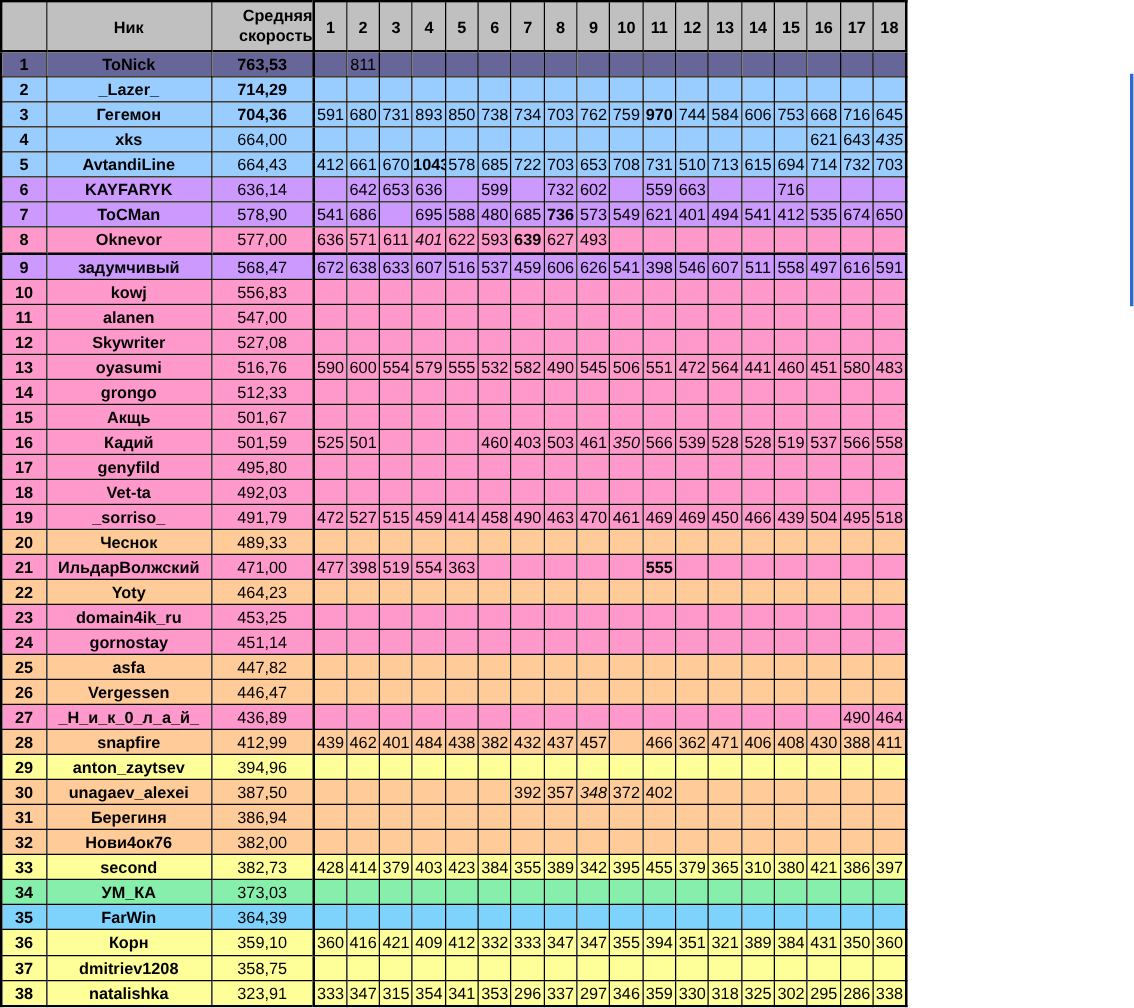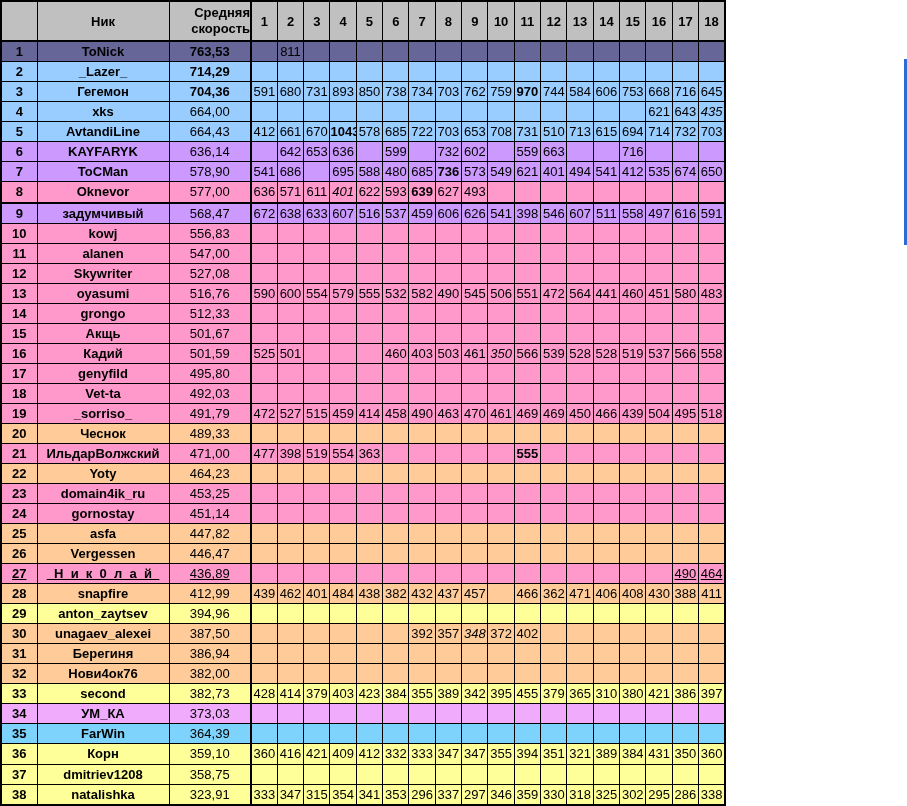--- a/index.html
+++ b/index.html
@@ -648,21 +648,21 @@
           <td class=""></td>
           <td class=""></td>
           <td class=""></td>
           <td class=""></td>
           <td class=""></td>
           <td class=""></td>
           <td class=""></td>
           <td class=""></td>
           <td class=""></td>
         </tr>
-        <tr style="background: rgb(255, 153, 204); text-decoration: underline;">
+        <tr style="background: rgb(255, 153, 204);">
           <td class="rank">27</td>
           <td class="nick">_Н_и_к_0_л_а_й_</td>
           <td class="avg col-avg-border">436,89</td>
           <td class=""></td>
           <td class=""></td>
           <td class=""></td>
           <td class=""></td>
           <td class=""></td>
           <td class=""></td>
           <td class=""></td>
@@ -809,21 +809,21 @@
           <td class="">395</td>
           <td class="">455</td>
           <td class="">379</td>
           <td class="">365</td>
           <td class="">310</td>
           <td class="">380</td>
           <td class="">421</td>
           <td class="">386</td>
           <td class="">397</td>
         </tr>
-        <tr style="background: #f0abfc;">
+        <tr style="background: #86efac;">
           <td class="rank">34</td>
           <td class="nick">УМ_КА</td>
           <td class="avg col-avg-border">373,03</td>
           <td class=""></td>
           <td class=""></td>
           <td class=""></td>
           <td class=""></td>
           <td class=""></td>
           <td class=""></td>
           <td class=""></td>

